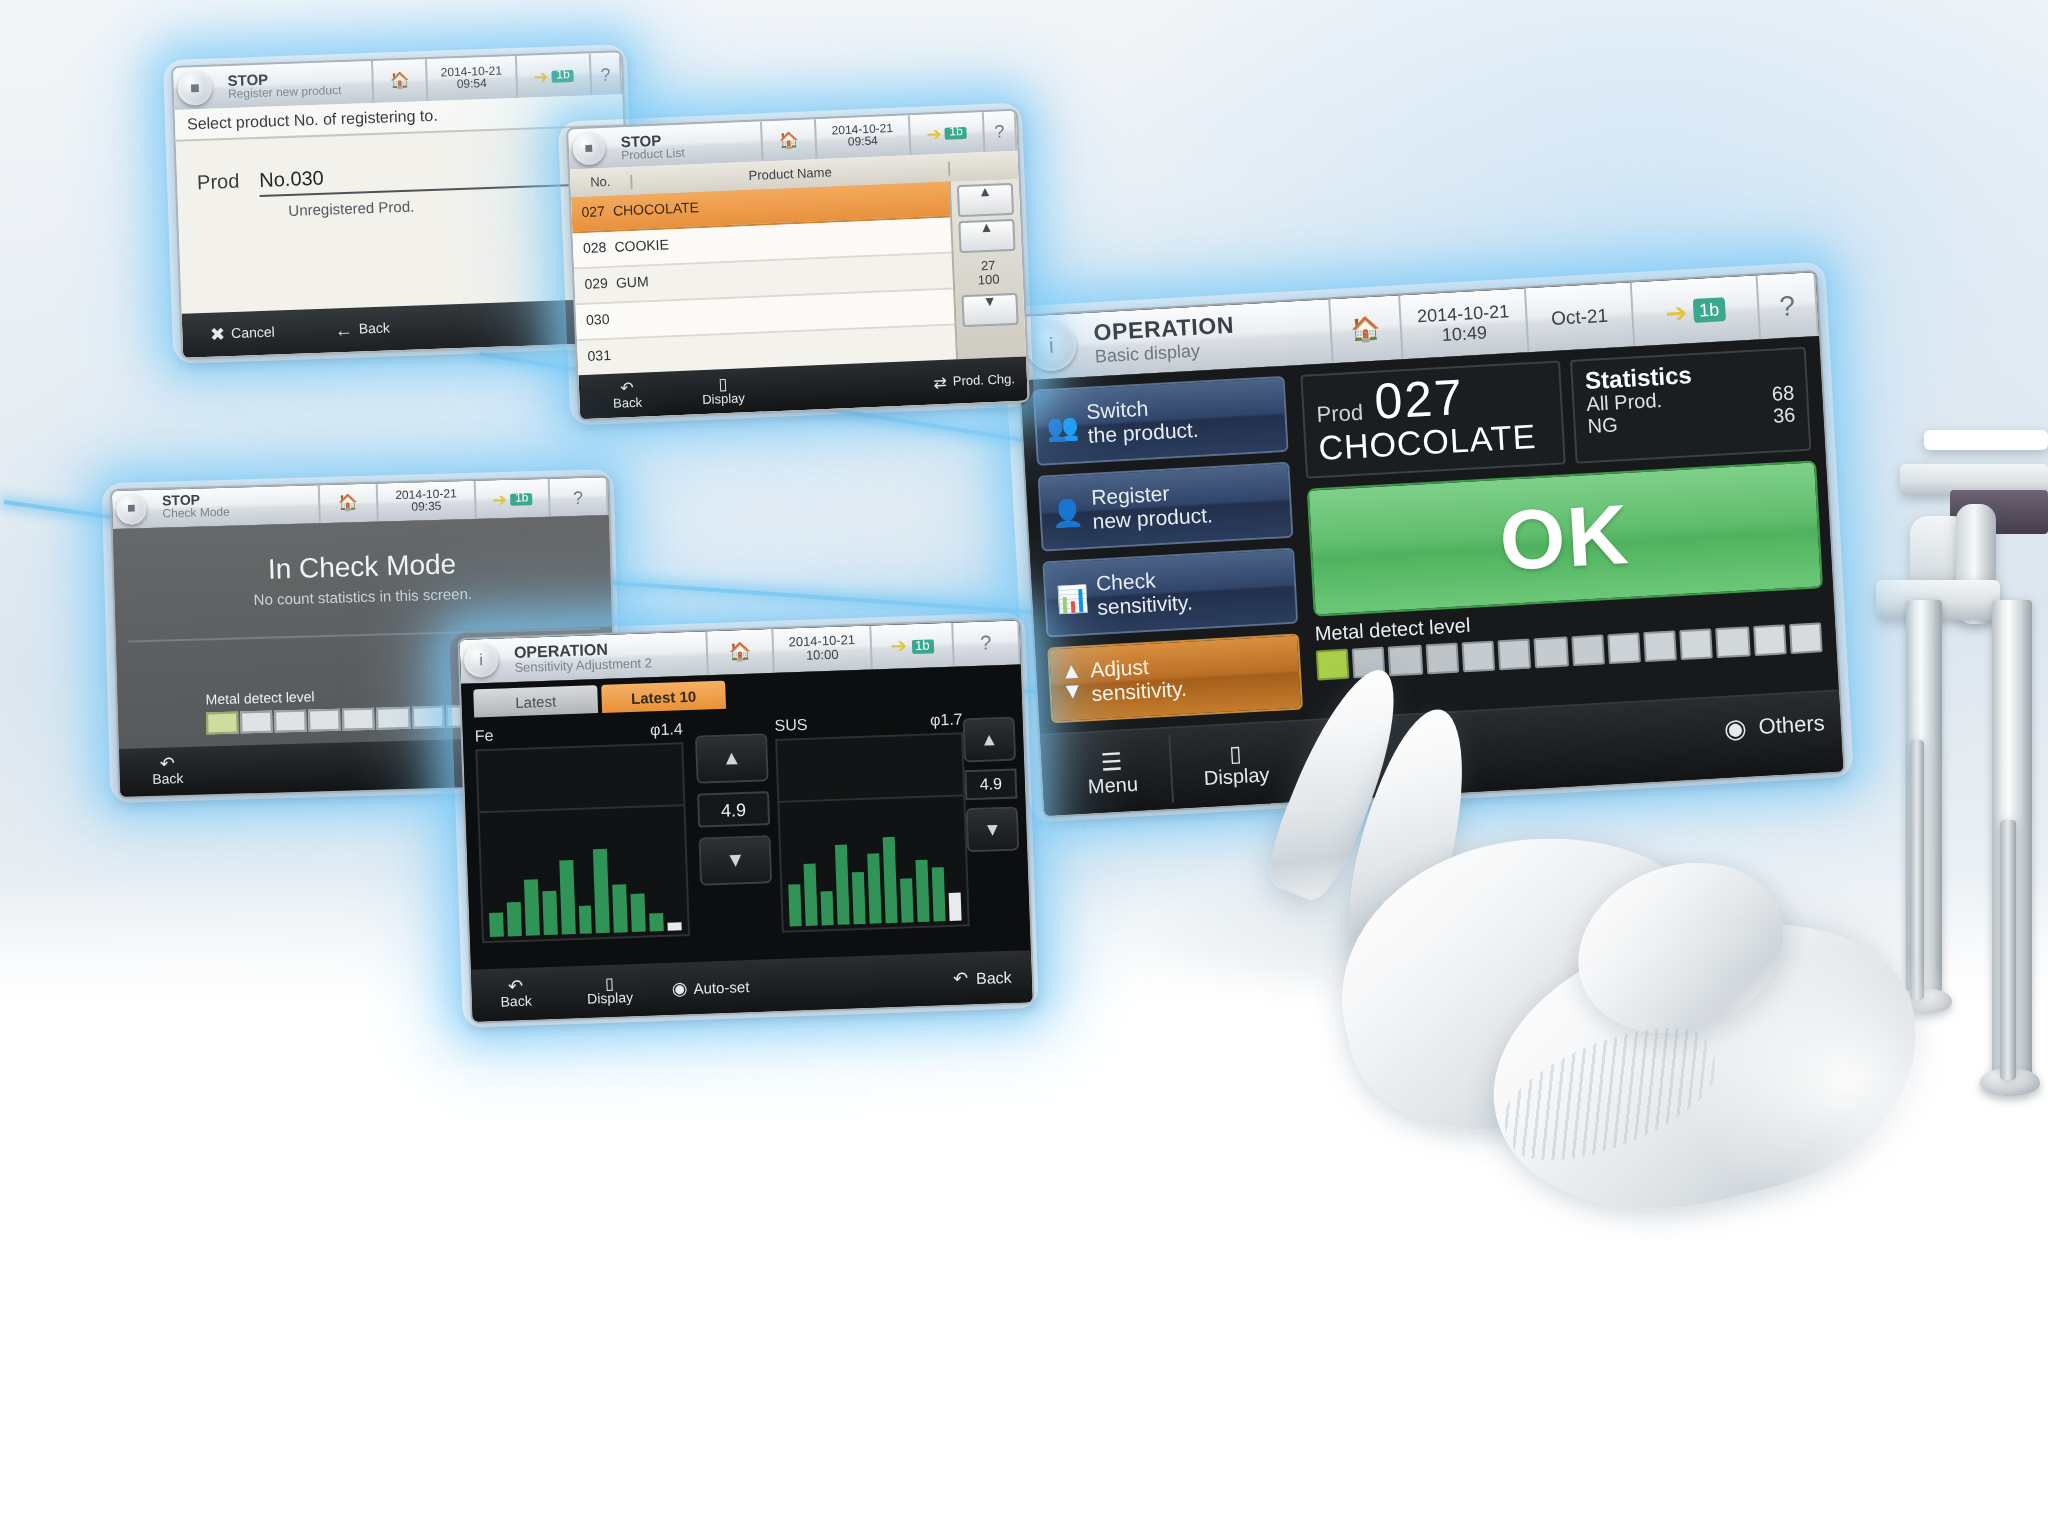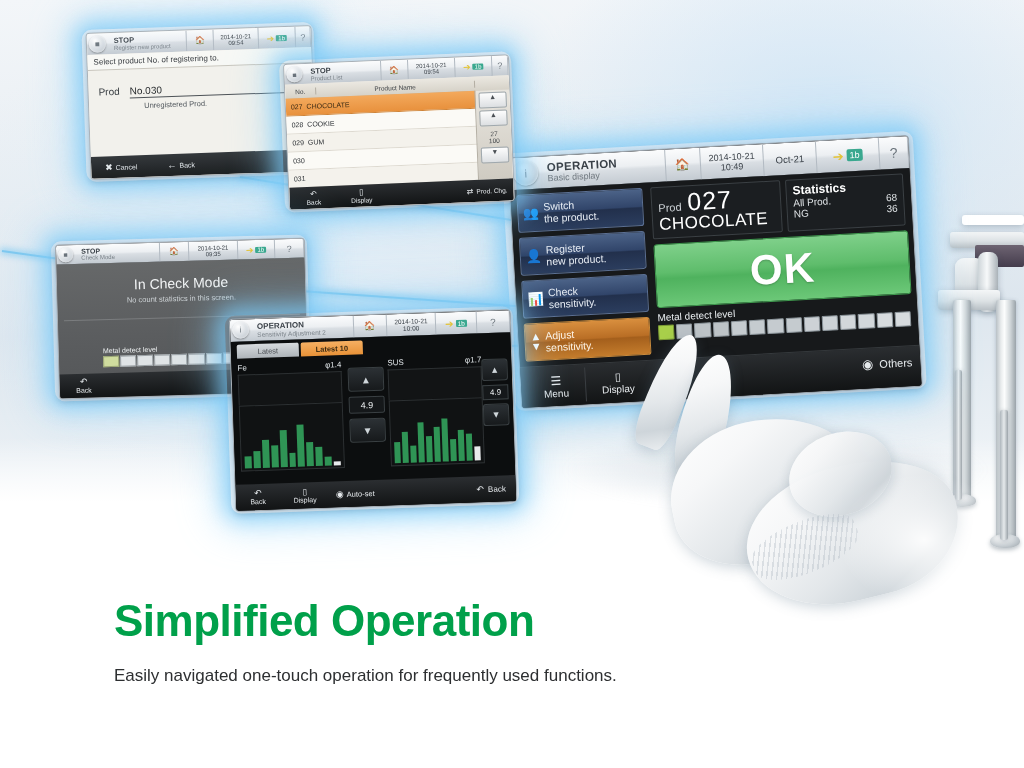--- a/index.html
+++ b/index.html
@@ -564,18 +564,14 @@
 
     <div class="gshape" style="left:148px;top:108px;width:105px;height:82px;
          border-radius:52%;transform:rotate(-20deg);opacity:.96;"></div>
 
     <div class="gtex" style="left:110px;top:196px;width:110px;height:52px;transform:rotate(-22deg);"></div>
 
     <div style="position:absolute;left:200px;top:150px;width:140px;height:130px;
          background:radial-gradient(ellipse at 60% 50%,rgba(255,255,255,.92) 0%,rgba(255,255,255,0) 72%);"></div>
   </div>
 
-  <div class="caption">
-    <div class="cap-title">Simplified Operation</div>
-    <div class="cap-sub">Easily navigated one-touch operation for frequently used functions.</div>
-  </div>
 
 </div>
 
 </body></html>

